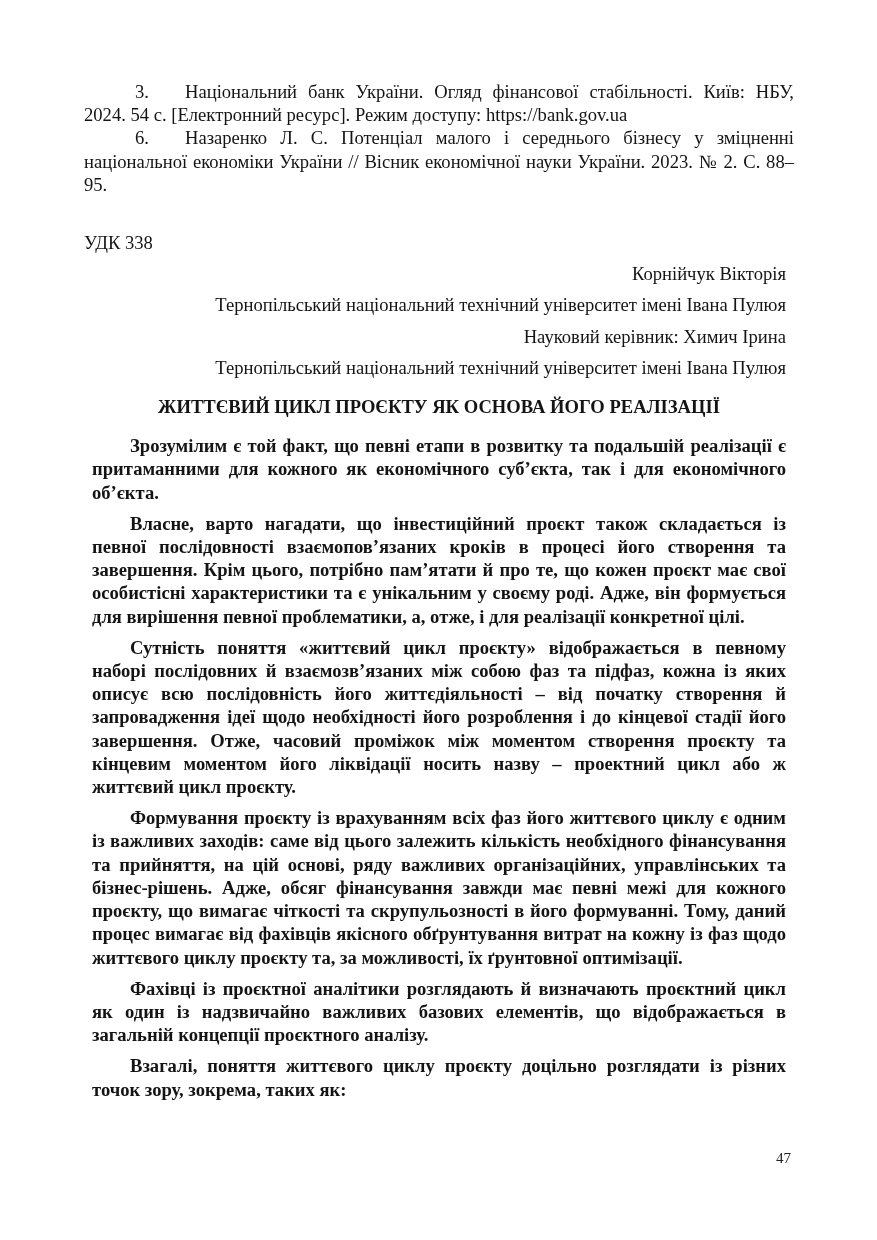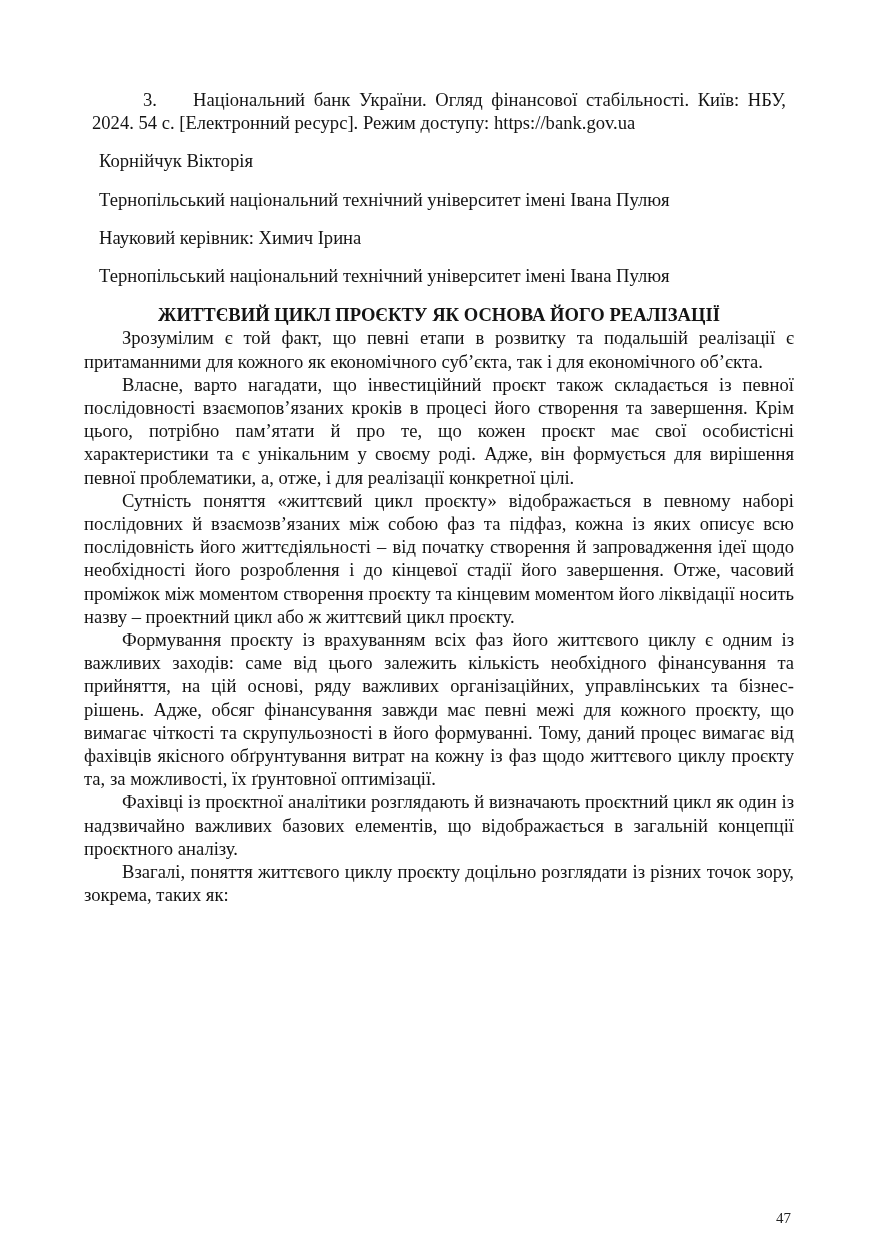--- a/index.html
+++ b/index.html
@@ -2,41 +2,43 @@
 <html><head>
 <meta charset="utf-8">
 <style>
   html, body { margin: 0; padding: 0; background: #ffffff; }
   body { width: 877px; height: 1240px; position: relative; overflow: hidden; }
   .page {
     position: absolute; left: 84px; top: 80px; width: 710px;
     font-family: "Liberation Serif", "DejaVu Serif", serif;
     font-size: 18.6px; line-height: 23.2px; color: #141414;
   }
-  .ref { text-align: justify; text-align-last: left; margin: 8px; text-indent: 51px; }
+  .ref { text-align: justify; text-align-last: left; margin: 0; text-indent: 51px; }
   .ref .num { display: inline-block; width: 50px; text-indent: 0; }
-  .p { margin: 0; text-align: justify; text-indent: 38px; }
+  .p { margin: 8px; text-align: justify; text-indent: 38px; font-weight: bold; }
   .udk { margin: 35px 0 0 0; }
-  .author { margin: 15px; }
-  .title { text-align: center; font-weight: bold; margin: 16px 0 0 0; }
+  .author { text-align: right; margin: 8px; }
+  .title { text-align: center; font-weight: bold; margin: 16px 0 16px 0; }
   .page-num {
-    position: absolute; left: 776px; top: 1210px;
+    position: absolute; left: 776px; top: 1150px;
     font-family: "Liberation Serif", "DejaVu Serif", serif;
     font-size: 15px; color: #222;
   }
 </style>
 </head>
 <body>
 
 <div class="page">
 
   <div>
     <p class="ref"><span class="num">3.</span><span>Національний банк України. Огляд фінансової стабільності. Київ: НБУ, 2024. 54 с. [Електронний ресурс]. Режим доступу: https://bank.gov.ua</span></p>
+    <p class="ref"><span class="num">6.</span><span>Назаренко Л. С. Потенціал малого і середнього бізнесу у зміцненні національної економіки України // Вісник економічної науки України.  2023.  № 2.  С. 88–95.</span></p>
   </div>
 
+  <p class="udk">УДК 338</p>
 
   <div>
     <p class="author b">Корнійчук Вікторія</p>
     <p class="author">Тернопільський національний технічний університет імені Івана Пулюя</p>
     <p class="author b">Науковий керівник: Химич Ірина</p>
     <p class="author">Тернопільський національний технічний університет імені Івана Пулюя</p>
   </div>
 
   <h1 class="title" style="font-size:18.6px;line-height:23.2px;">ЖИТТЄВИЙ ЦИКЛ ПРОЄКТУ ЯК ОСНОВА ЙОГО РЕАЛІЗАЦІЇ</h1>
 

